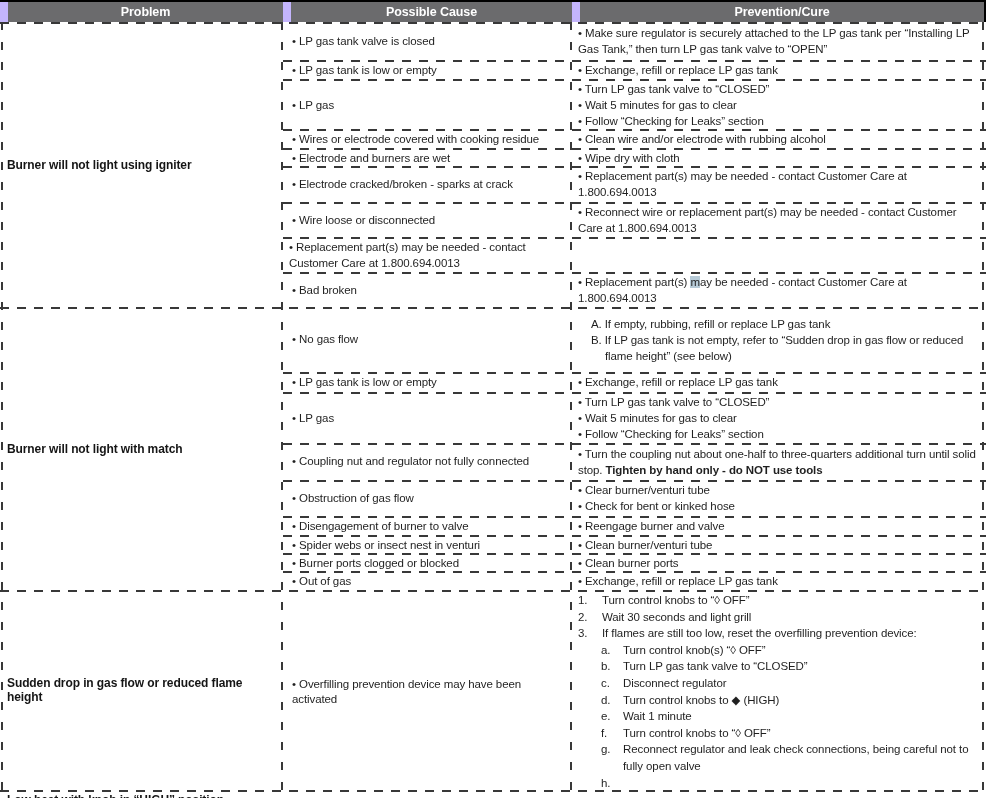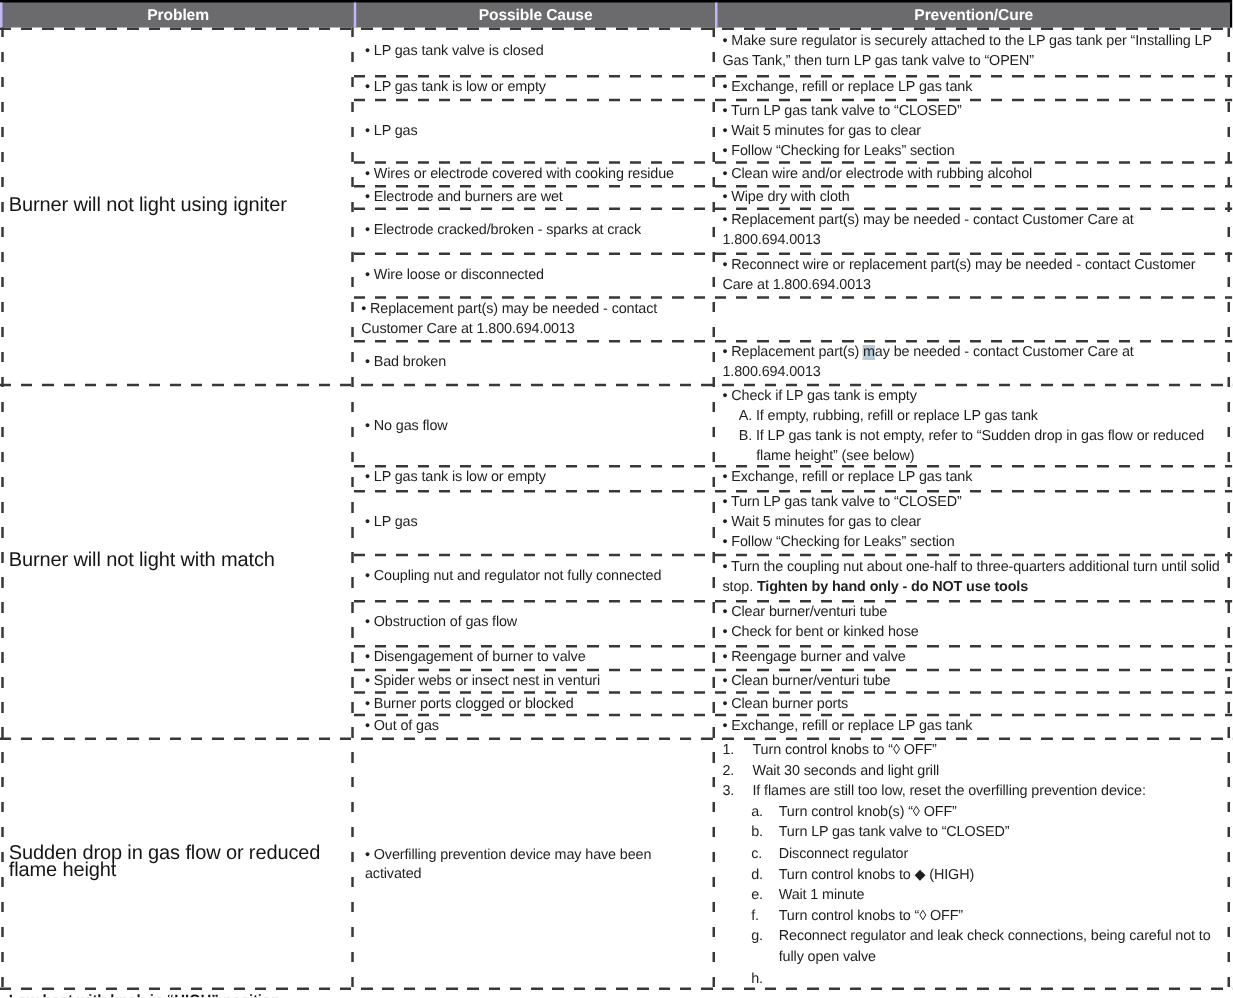--- a/index.html
+++ b/index.html
@@ -5,30 +5,30 @@
   html,body{margin:0;padding:0;background:#ffffff;}
   .page{
     position:relative;width:986px;height:798px;overflow:hidden;background:#ffffff;
     font-family:"Liberation Sans",sans-serif;font-size:11.5px;color:#1f1f1f;
     letter-spacing:-0.1px;
   }
   
   .hdr{display:grid;grid-template-columns:283px 289px 414px;height:22px;
        background:#6b6b6d;border-top:2px solid #000;box-sizing:border-box;}
   .hcell{display:flex;align-items:center;justify-content:center;color:#fff;
-         font-weight:bold;font-size:12.5px;border-left:2px solid #c4b5fd;box-sizing:border-box;}
+         font-weight:bold;font-size:12.5px;border-left:8px solid #c4b5fd;box-sizing:border-box;}
   .hcell:last-child{border-right:2px solid #000;}
   
   .dashtop{background-image:repeating-linear-gradient(90deg,#383838 0 9px,transparent 9px 17px);
            background-size:100% 2px;background-repeat:no-repeat;background-position:top left;}
   .vline{position:absolute;top:22px;height:776px;width:2px;
          background:repeating-linear-gradient(180deg,#383838 0 8px,transparent 8px 20px);}
   
   .section{display:grid;grid-template-columns:283px 703px;box-sizing:border-box;}
-  .pcell{display:flex;align-items:center;font-weight:normal;font-size:16px;
+  .pcell{display:flex;align-items:center;font-weight:bold;font-size:12px;
          padding:0 4px 0 7px;box-sizing:border-box;line-height:14px;color:#151515;}
   .rows{display:flex;flex-direction:column;}
   .row{display:grid;grid-template-columns:289px 414px;box-sizing:border-box;}
   .cell{display:flex;flex-direction:column;justify-content:center;box-sizing:border-box;}
   .cause{padding:2px 12px 2px 9px;}
   .cure{padding:2px 8px 2px 6px;}
   .bl{line-height:16px;}
   .bl::before{content:"• ";}
   .ca{line-height:15px;}
   .ca::before{content:"• ";}
@@ -135,21 +135,20 @@
   </div>
 
   <div class="section dashtop" style="height:283px">
     <div class="pcell">Burner will not light with match</div>
     <div class="rows">
       <div class="row" style="height:65px">
         <div class="cell cause">
             <div class="ca">No gas flow</div>
           </div>
         <div class="cell cure">
-          <div class="bl">Check if LP gas tank is empty</div>
           <div class="sl">A. If empty, rubbing, refill or replace LP gas tank</div>
           <div class="slh">B. If LP gas tank is not empty, refer to “Sudden drop in gas flow or reduced flame height” (see below)</div>
         </div>
       </div>
       <div class="row dashtop" style="height:20px">
         <div class="cell cause">
             <div class="ca">LP gas tank is low or empty</div>
           </div>
         <div class="cell cure">
             <div class="bl">Exchange, refill or replace LP gas tank</div>

